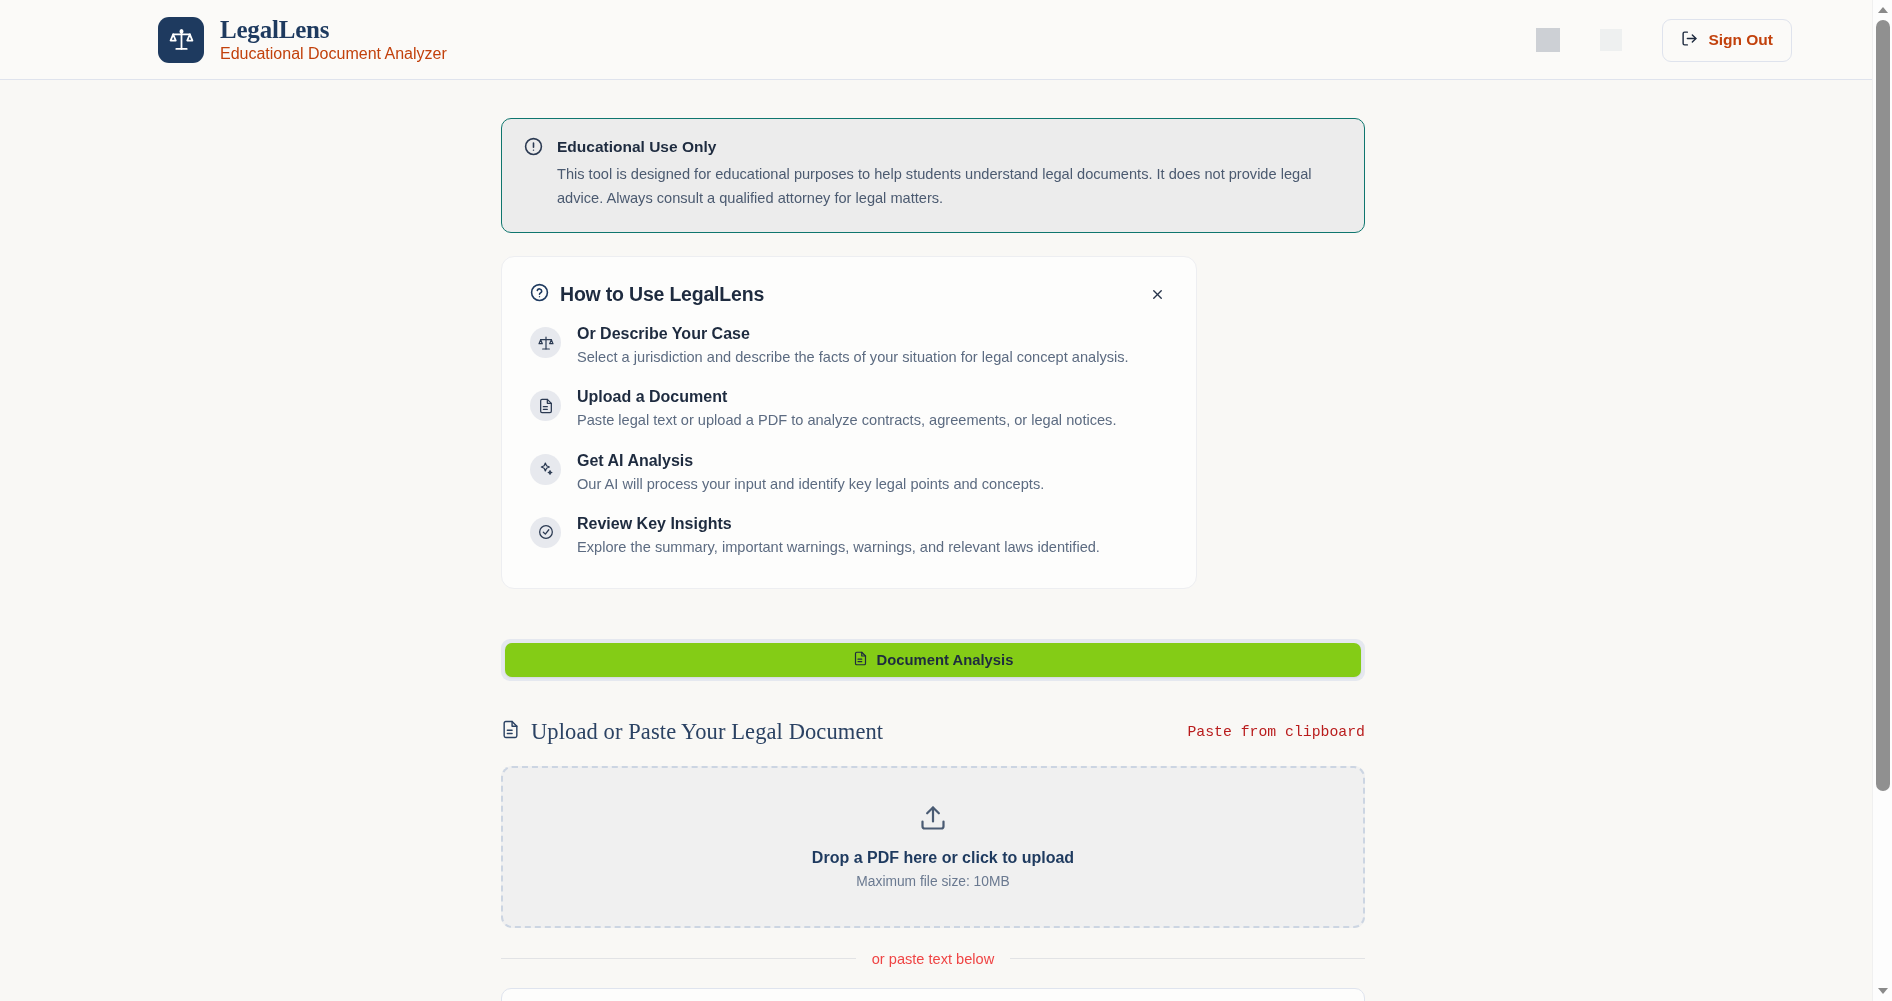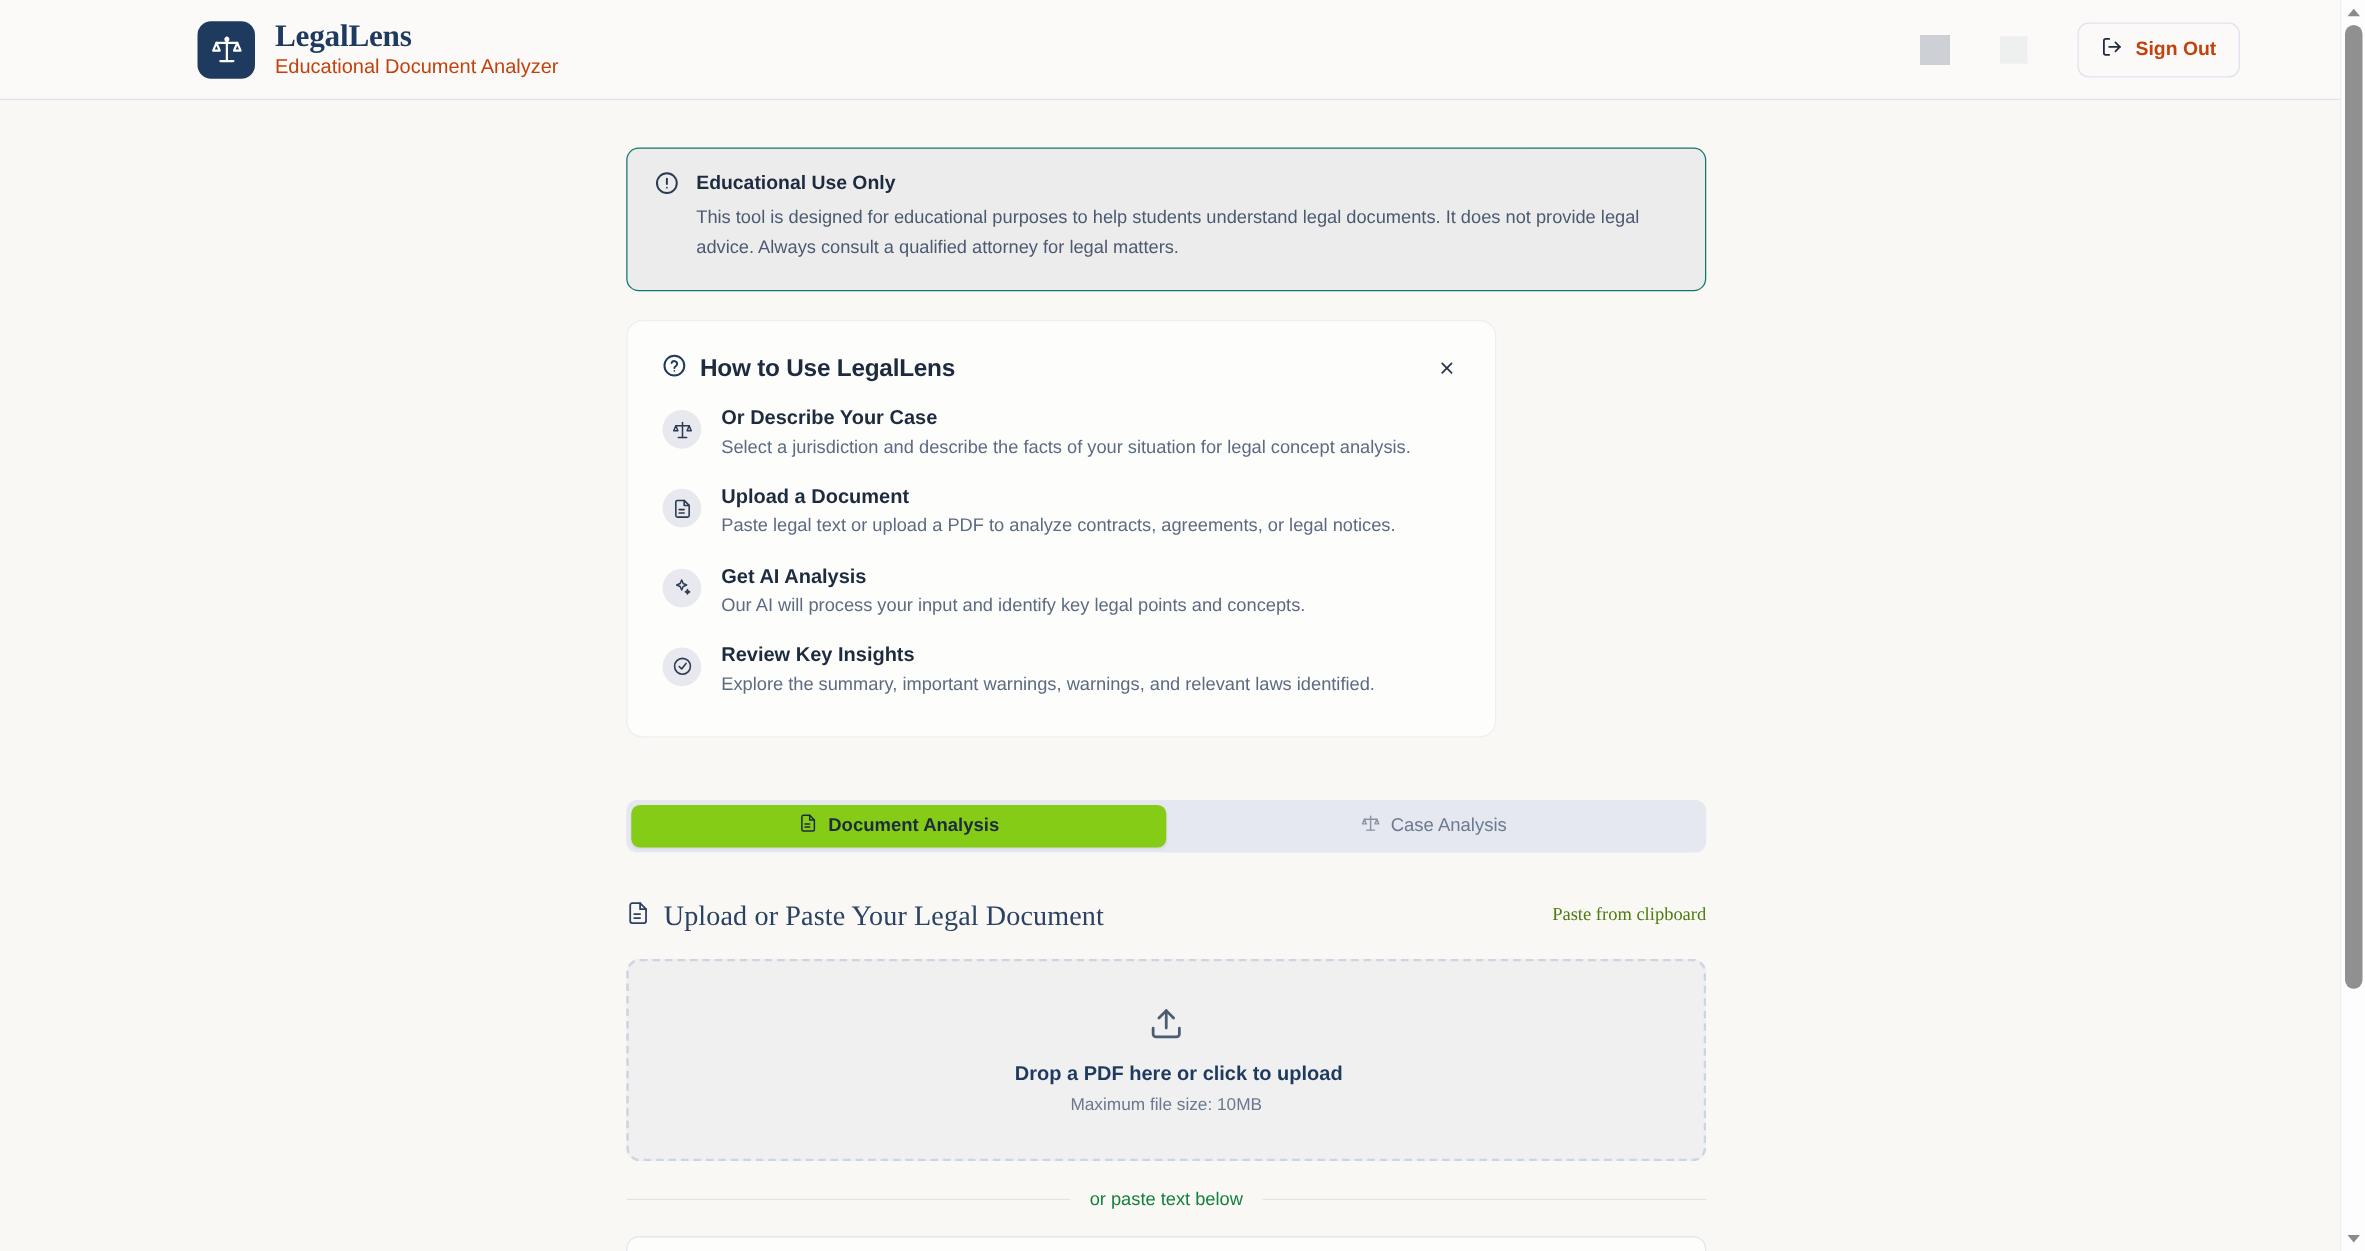--- a/index.html
+++ b/index.html
@@ -124,43 +124,43 @@
   .sect-head {
     margin-top:38px; width:864px;
     display:flex; align-items:center; justify-content:space-between;
   }
   .sect-title-wrap { display:flex; align-items:center; gap:11px; color:#2b4263; }
   .sect-title {
     font-family:"Liberation Serif", serif;
     font-size:22.5px; color:#2b4263; letter-spacing:0.1px;
   }
   .clip-btn {
-    font-size:14.8px; color:#4d7c0f; cursor:pointer; background:none; border:none;
-    font-family:Liberation Serif, serif;
+    font-size:14.8px; color:#b91c1c; cursor:pointer; background:none; border:none;
+    font-family:Liberation Mono, monospace;
   }
 
   .dropzone {
     margin-top:21px;
     width:864px; height:162px;
     background:#f0f0f0;
     border:2px dashed #ccd5e2;
     border-radius:11px;
     display:flex; flex-direction:column; align-items:center; justify-content:center;
     cursor:pointer;
   }
   .dz-icon { color:#4a5b73; margin-bottom:13px; }
   .dz-main { font-size:16px; font-weight:bold; color:#1e3a5f; margin-bottom:7px;padding-left:20px; }
   .dz-sub { font-size:13.8px; color:#6a7990; }
 
   .divider {
     margin-top:23px; width:864px;
     display:flex; align-items:center; gap:16px;
   }
   .divider .line { flex:1; height:1px; background:#e2e3e5; }
-  .divider .lbl { font-size:14.6px; color:#15803d;text-align:center; }
+  .divider .lbl { font-size:14.6px; color:#ef4444;text-align:center; }
 
   .textarea-box {
     margin-top:21px; width:864px; height:120px;
     background:#fdfdfc; border:1px solid #dfe4ee; border-radius:10px;
   }
 
   
   .scrollbar {
     position:absolute; top:0; right:0; width:20px; height:1001px;
     background:#fdfdfd; border-left:1px solid #f0f0f0;
@@ -316,32 +316,20 @@
         <span>
           <svg width="15" height="15" viewBox="0 0 24 24" fill="none" stroke="#1e2b3f" stroke-width="1.9" stroke-linecap="round" stroke-linejoin="round">
             <path d="M14 2H6a2 2 0 0 0-2 2v16a2 2 0 0 0 2 2h12a2 2 0 0 0 2-2V8z"></path>
               <polyline points="14 2 14 8 20 8"></polyline>
               <line x1="8" y1="13" x2="14" y2="13"></line>
               <line x1="8" y1="17" x2="14" y2="17"></line>
           </svg>
         </span>
         <span>Document Analysis</span>
       </div>
-      <div class="tab">
-        <span>
-          <svg width="15" height="15" viewBox="0 0 24 24" fill="none" stroke="#8893a5" stroke-width="1.8" stroke-linecap="round" stroke-linejoin="round">
-            <path d="M12 3v18"></path>
-              <path d="M7 21h10"></path>
-              <path d="M4 7h16"></path>
-              <path d="M4 7l-2.5 6h5z"></path>
-              <path d="M20 7l-2.5 6h5z"></path>
-          </svg>
-        </span>
-        <span>Case Analysis</span>
-      </div>
     </div>
 
     <div class="sect-head">
       <div class="sect-title-wrap">
         <span>
           <svg width="19" height="19" viewBox="0 0 24 24" fill="none" stroke="#2b4263" stroke-width="1.8" stroke-linecap="round" stroke-linejoin="round">
             <path d="M14 2H6a2 2 0 0 0-2 2v16a2 2 0 0 0 2 2h12a2 2 0 0 0 2-2V8z"></path>
               <polyline points="14 2 14 8 20 8"></polyline>
               <line x1="8" y1="13" x2="14" y2="13"></line>
               <line x1="8" y1="17" x2="14" y2="17"></line>

